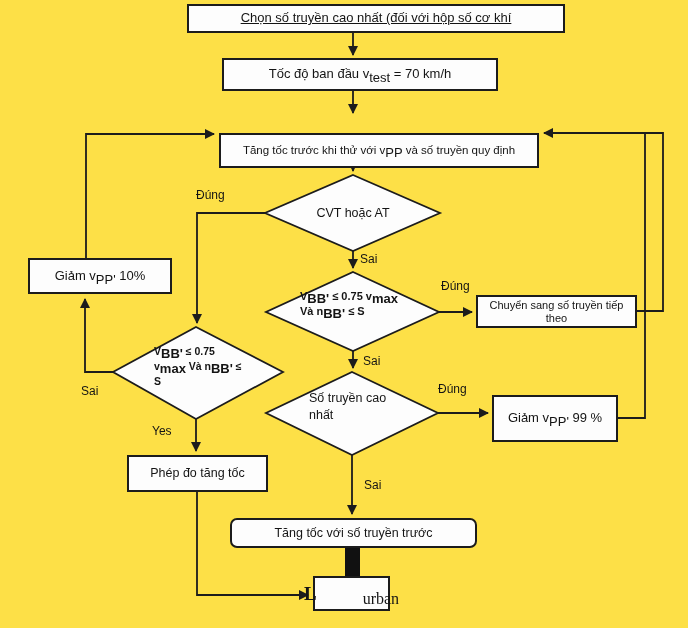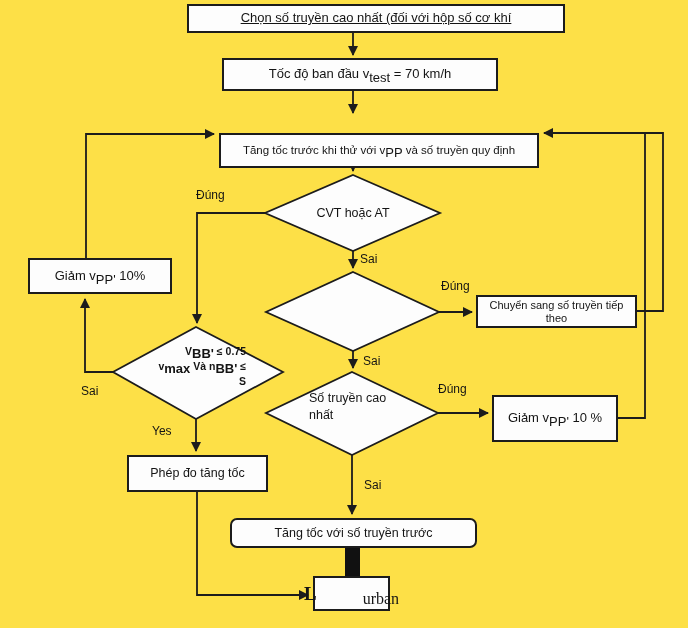--- a/index.html
+++ b/index.html
@@ -75,46 +75,50 @@
 
   <div class="node" style="left:28px; top:258px; width:144px; height:36px; font-size:13px;">
     <span><span>Giảm v</span><sub>PP'</sub><span> 10%</span></span>
   </div>
 
   <div class="node" style="left:476px; top:295px; width:161px; height:33px; font-size:11px;">
     <span>Chuyển sang số truyền tiếp theo</span>
   </div>
 
   <div class="node" style="left:492px; top:395px; width:126px; height:47px; font-size:13px;">
-    <span><span>Giảm v</span><sub>PP'</sub><span> 10 %</span></span>
+    <span><span>Giảm v</span><sub>PP'</sub><span> 99 %</span></span>
   </div>
 
   <div class="node" style="left:127px; top:455px; width:141px; height:37px; font-size:12.5px;">
     <span>Phép đo tăng tốc</span>
   </div>
 
   <div class="node" style="left:230px; top:518px; width:247px; height:30px; font-size:12.5px;border-radius:7px;">
     <span>Tăng tốc với số truyền trước</span>
   </div>
 
   <div class="node" style="left:313px; top:576px; width:77px; height:35px;">
     <span class="lurban"><span>L</span><sub>urban</sub></span>
   </div>
 
   <div class="dtext" style="left:295px; top:205px; width:116px; text-align:center;">
     <span>CVT hoặc AT</span>
   </div>
 
+  <div class="dtext small" style="left:300px; top:289px; width:112px; text-align:left;">
+    <div><span>V</span><sub>BB'</sub><span> ≤ 0.75 v</span><sub>max</sub></div>
+    <div><span>Và n</span><sub>BB'</sub><span> ≤ S</span></div>
+  </div>
 
   <div class="dtext" style="left:309px; top:390px; width:102px; text-align:left; line-height:17px;">
     <div>Số truyền cao</div>
     <div>nhất</div>
   </div>
 
-  <div class="dtext small" style="left:154px; top:344px; width:92px; text-align:right; font-size:10.5px;">
+  <div class="dtext small" style="left:154px; top:344px; width:92px; text-align:left; font-size:10.5px;">
     <div><span>V</span><sub>BB'</sub><span> ≤ 0.75</span></div>
     <div><span>v</span><sub>max</sub><span> Và n</span><sub>BB'</sub><span> ≤</span></div>
     <div>S</div>
   </div>
 
   <div class="elabel" style="left:196px; top:188px;">Đúng</div>
   <div class="elabel" style="left:360px; top:252px;">Sai</div>
   <div class="elabel" style="left:441px; top:279px;">Đúng</div>
   <div class="elabel" style="left:363px; top:354px;">Sai</div>
   <div class="elabel" style="left:438px; top:382px;">Đúng</div>

